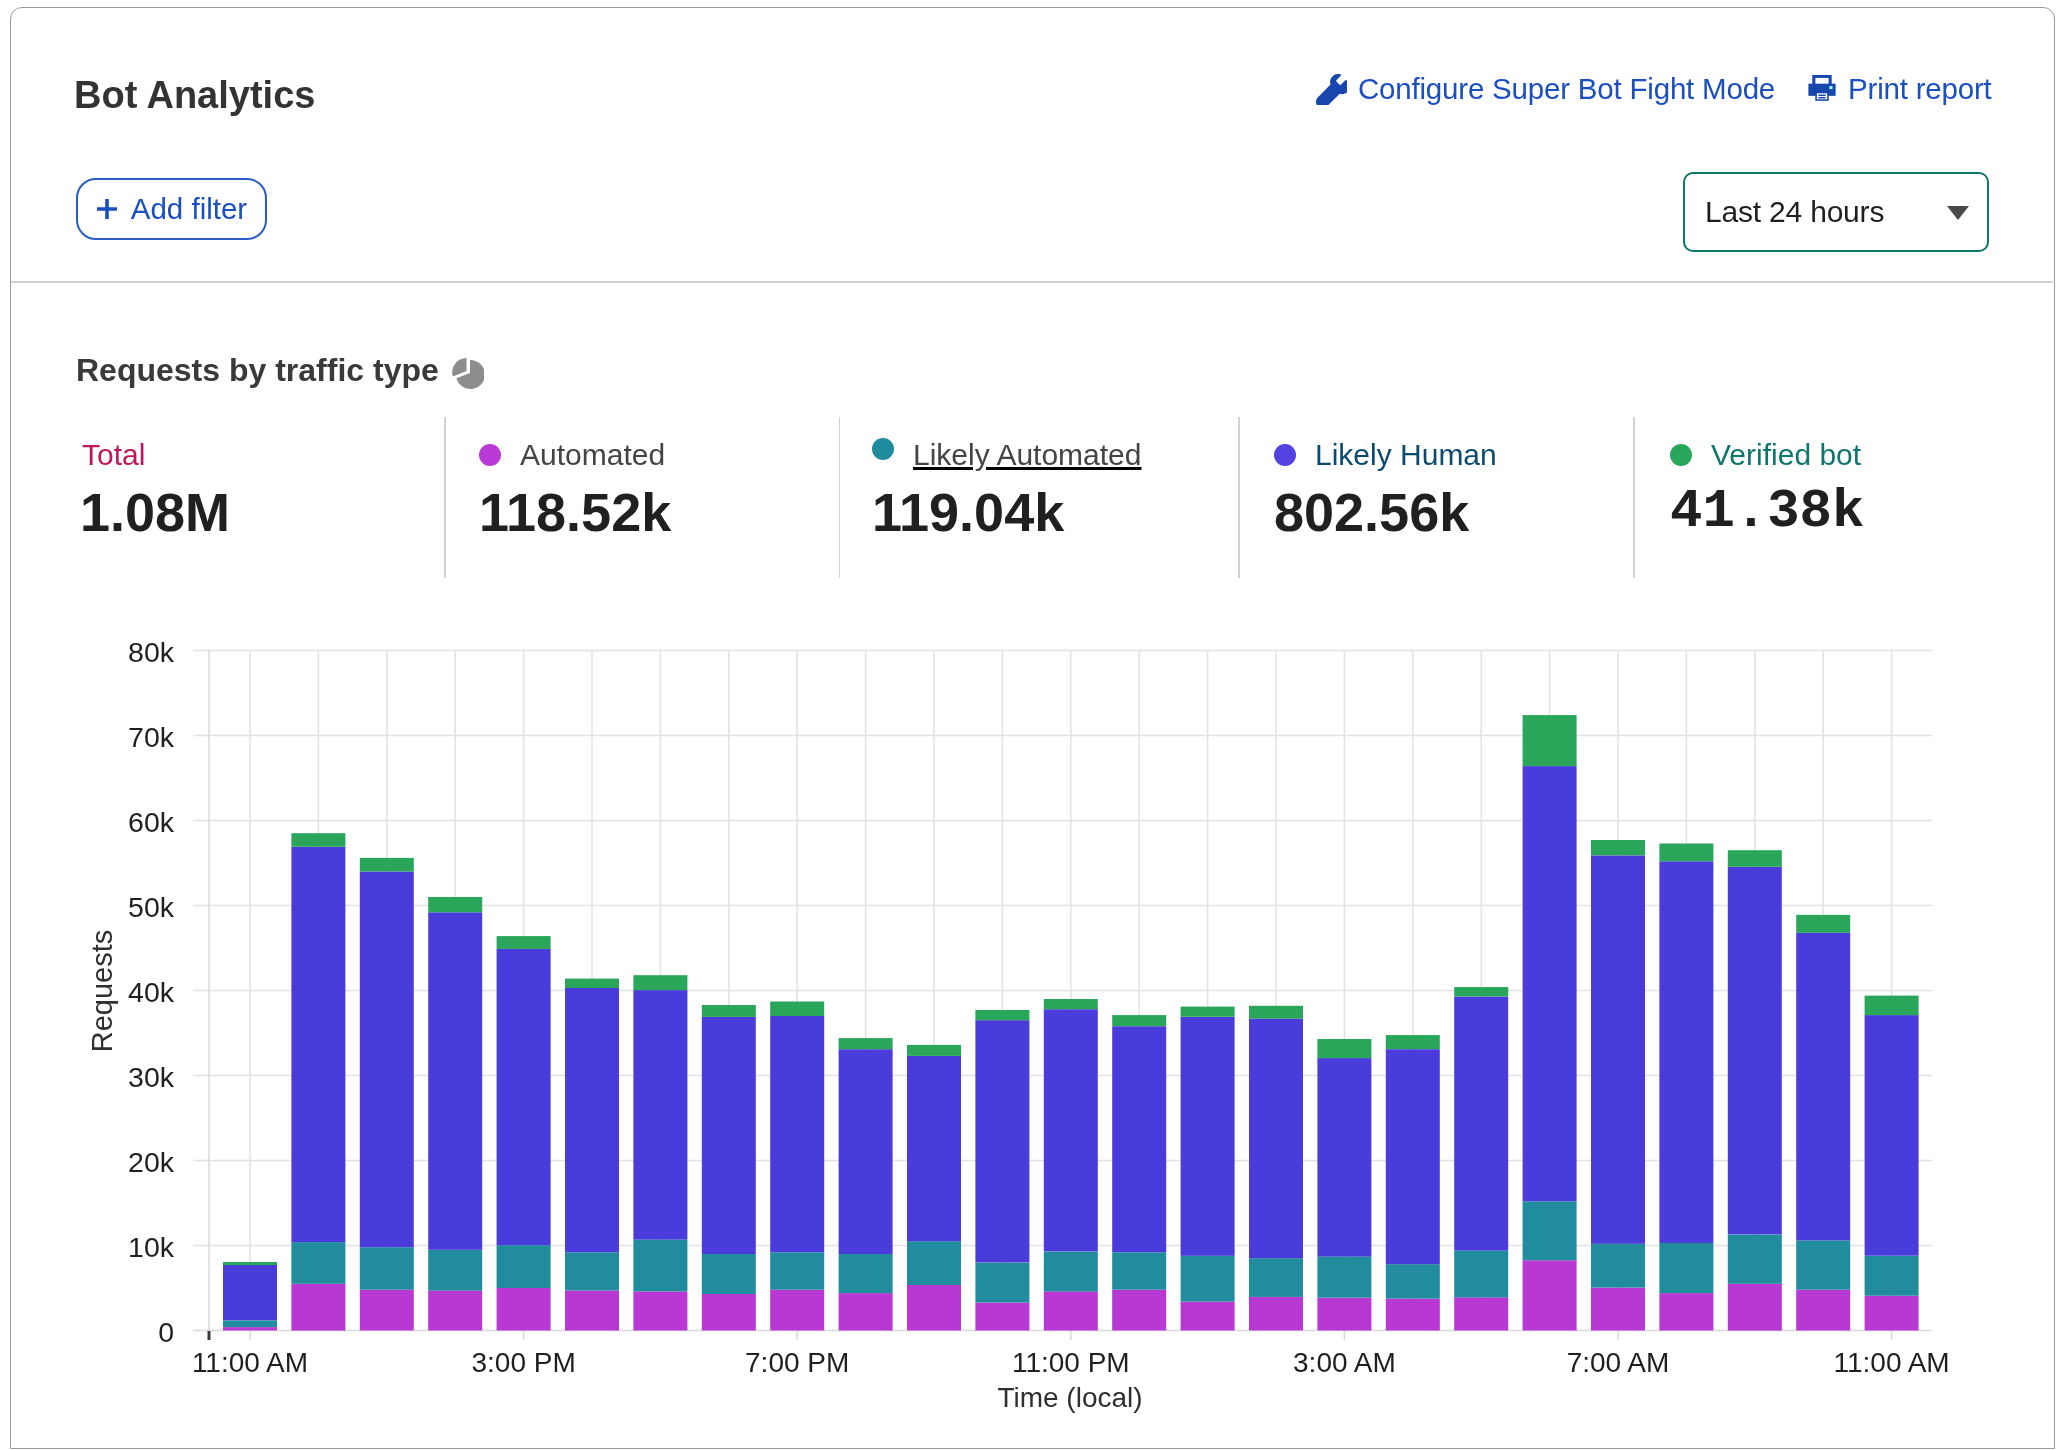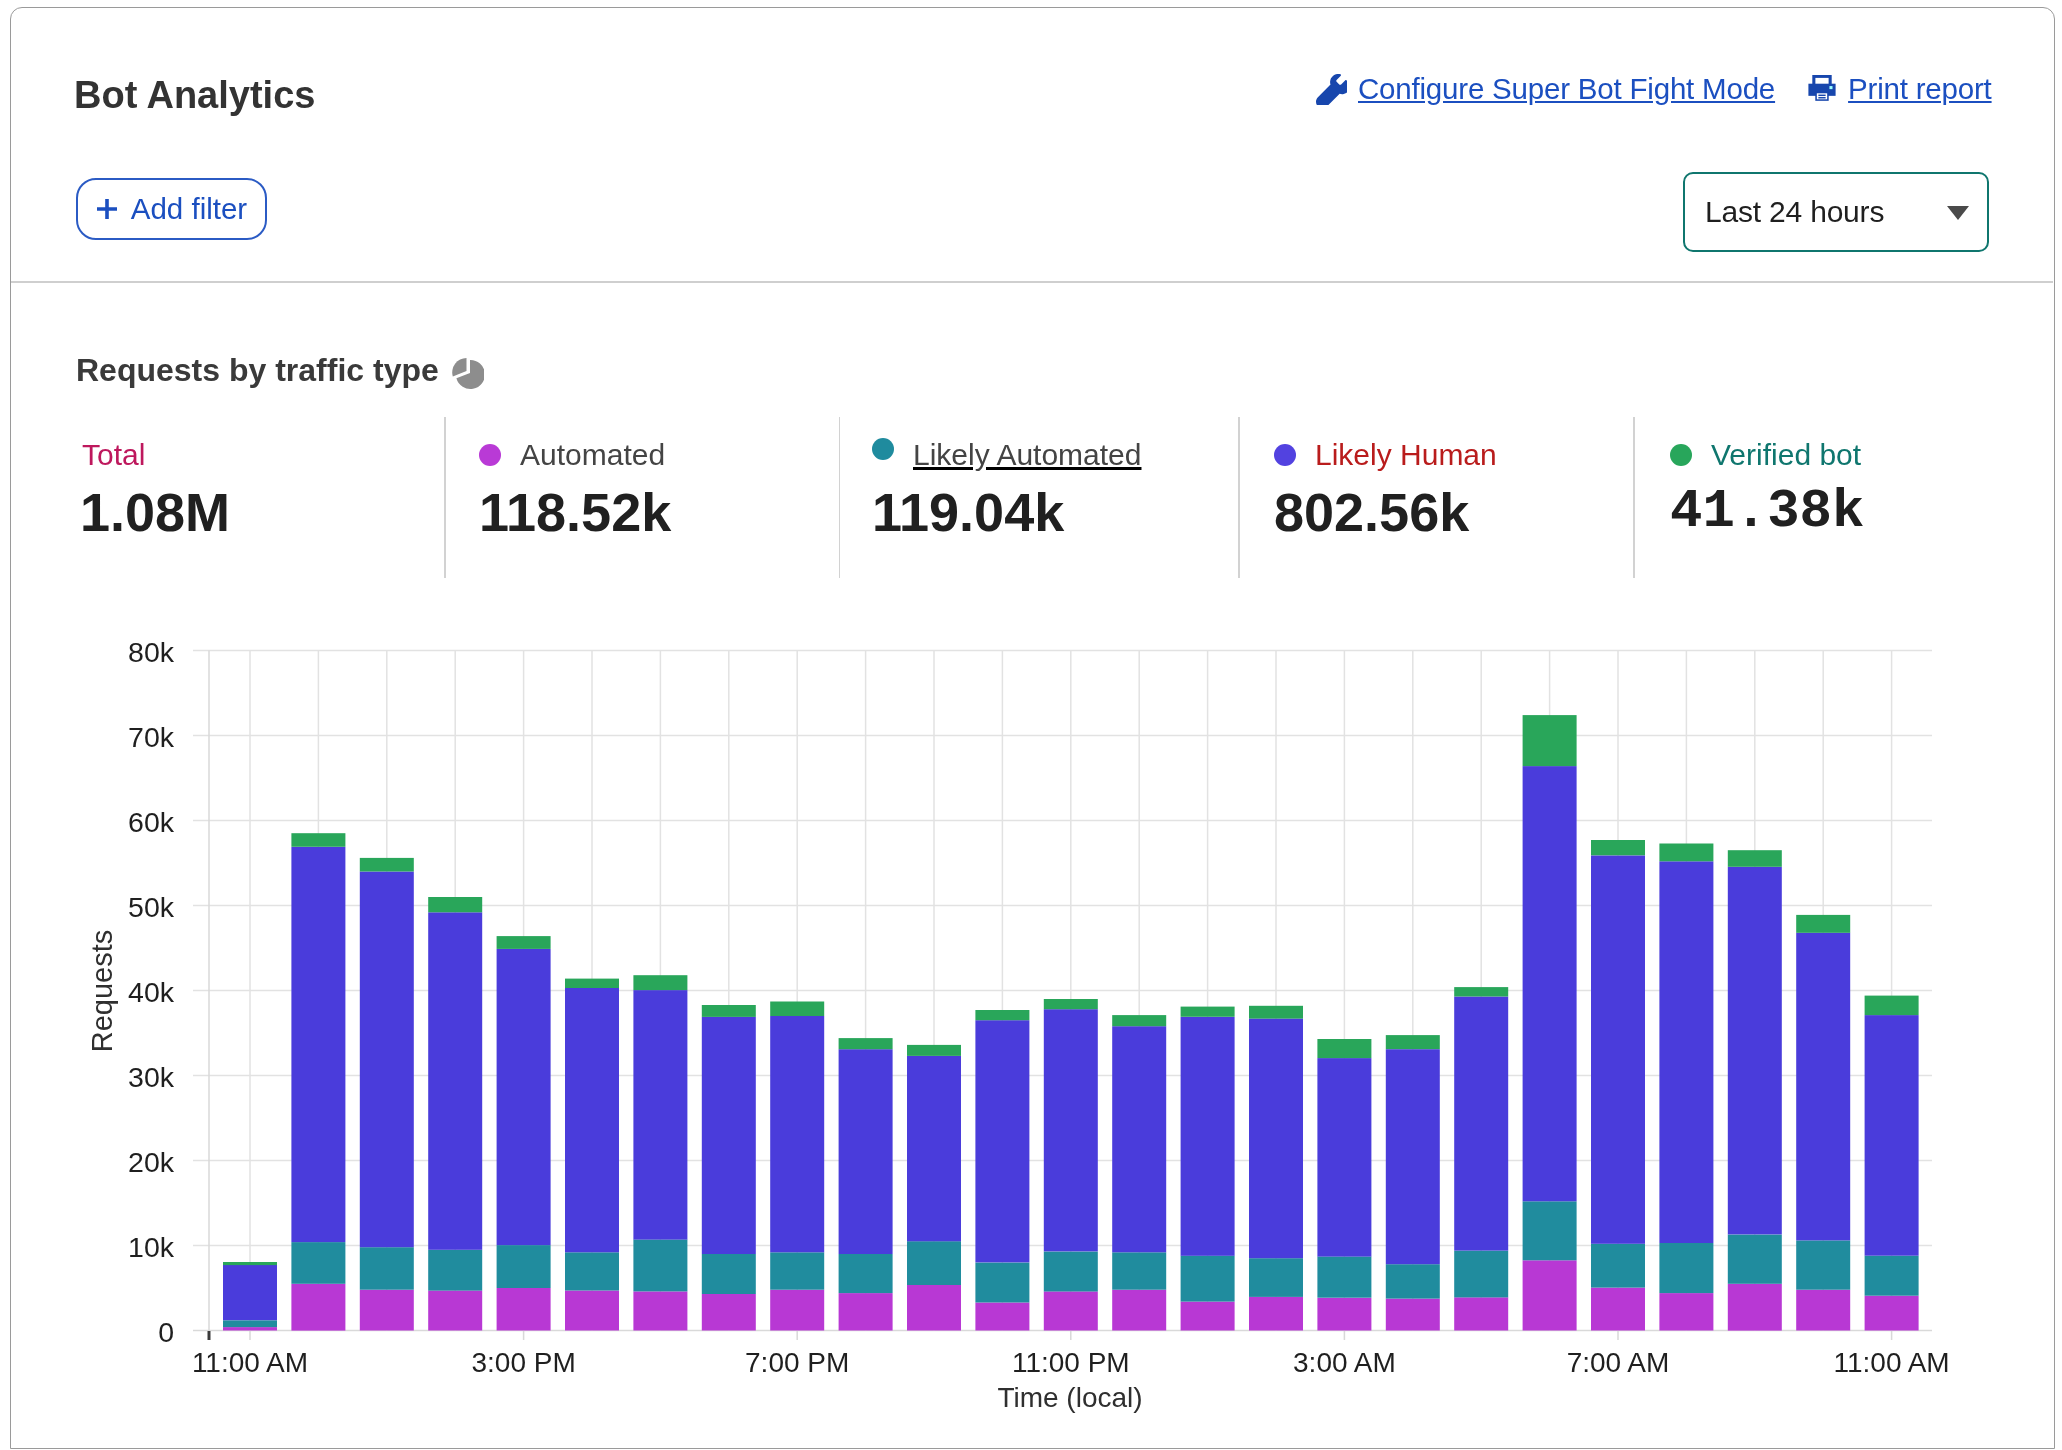--- a/index.html
+++ b/index.html
@@ -10,21 +10,21 @@
 </head>
 <body>
 
 <div class="abs" style="left:10px;top:7px;width:2043px;height:1440px;
      border:1.5px solid #9a9a9a;border-radius:12px 12px 0 0;"></div>
 <div class="abs" style="left:11px;top:281px;width:2042px;height:1.5px;background:#cfcfcf;"></div>
 
 <div class="abs" style="left:74px;top:74px;font-size:38px;font-weight:bold;color:#333333;letter-spacing:0px;">Bot Analytics</div>
 
 <div class="abs" style="left:1316px;top:72px;width:680px;height:40px;">
-  <div style="display:flex;align-items:center;color:#1b4fc0;font-size:29.5px;letter-spacing:-0.2px;white-space:nowrap;text-decoration:underline;">
+  <div style="display:flex;align-items:center;color:#1b4fc0;font-size:29.5px;letter-spacing:-0.2px;white-space:nowrap;">
     <span style="display:inline-flex;margin-right:11px;">
         <svg width="31" height="31" viewBox="0 0 512 512">
           <path fill="#1746ad" d="M507.7 109.3c-2.7-10.6-15.9-14.3-23.7-6.6L414.9 171.8c-8.5 8.5-22.4 8.5-30.9 0l-43.7-43.7c-8.5-8.5-8.5-22.4 0-30.9l69.1-69.1c7.8-7.8 4-21-6.6-23.7C386.4 .2 369.4-1.1 352 1.1 290.3 9 240.7 59.4 233.6 121.2c-2.2 19.1 .2 37.4 6.2 54L31.3 383.7c-41.7 41.7-41.7 109.3 0 151 41.7 41.7 109.3 41.7 151 0l208.5-208.5c16.6 6 34.9 8.4 54 6.2 61.8-7.1 112.2-56.7 120.1-118.4 2.2-17.4 .9-34.4-2.2-50.7z"></path>
         </svg>
       </span>
     <span>Configure Super Bot Fight Mode</span>
     <span style="display:inline-flex;margin-left:32px;margin-right:11px;">
         <svg width="30" height="29" viewBox="0 0 32 32">
 <rect x="7" y="1.5" width="18" height="12" fill="none" stroke="#1746ad" stroke-width="3.4"></rect>
 <rect x="1" y="9.6" width="30" height="13.4" fill="#1746ad"></rect>
@@ -67,21 +67,21 @@
     <span style="font-size:30px;color:#444444;">Automated</span>
   </div>
 <div class="abs" style="left:479px;top:481px;font-size:54px;font-weight:bold;color:#202020;text-align:center;">118.52k</div>
 <div class="abs" style="left:872px;top:438px;display:flex;align-items:flex-start;text-decoration:underline;">
     <span style="width:22px;height:22px;border-radius:50%;background:#1f8b9e;margin-right:19px;"></span>
     <span style="font-size:30px;color:#444444;">Likely Automated</span>
   </div>
 <div class="abs" style="left:872px;top:481px;font-size:54px;font-weight:bold;color:#202020;">119.04k</div>
 <div class="abs" style="left:1274px;top:438px;display:flex;align-items:center;">
     <span style="width:22px;height:22px;border-radius:50%;background:#5242e0;margin-right:19px;"></span>
-    <span style="font-size:30px;color:#b91c1c;">Likely Human</span>
+    <span style="font-size:30px;color:#0c4a6e;">Likely Human</span>
   </div>
 <div class="abs" style="left:1274px;top:481px;font-size:54px;font-weight:bold;color:#202020;">802.56k</div>
 <div class="abs" style="left:1670px;top:438px;display:flex;align-items:center;">
     <span style="width:22px;height:22px;border-radius:50%;background:#28a65b;margin-right:19px;"></span>
     <span style="font-size:30px;color:#0f766e;">Verified bot</span>
   </div>
 <div class="abs" style="left:1670px;top:481px;font-size:54px;font-weight:bold;color:#202020;font-family:Liberation Mono, monospace;">41.38k</div>
 <div class="abs" style="left:444px;top:417px;width:1.5px;height:161px;background:#d2d2d2;"></div>
 <div class="abs" style="left:838.5px;top:417px;width:1.5px;height:161px;background:#d2d2d2;"></div>
 <div class="abs" style="left:1238px;top:417px;width:1.5px;height:161px;background:#d2d2d2;"></div>

